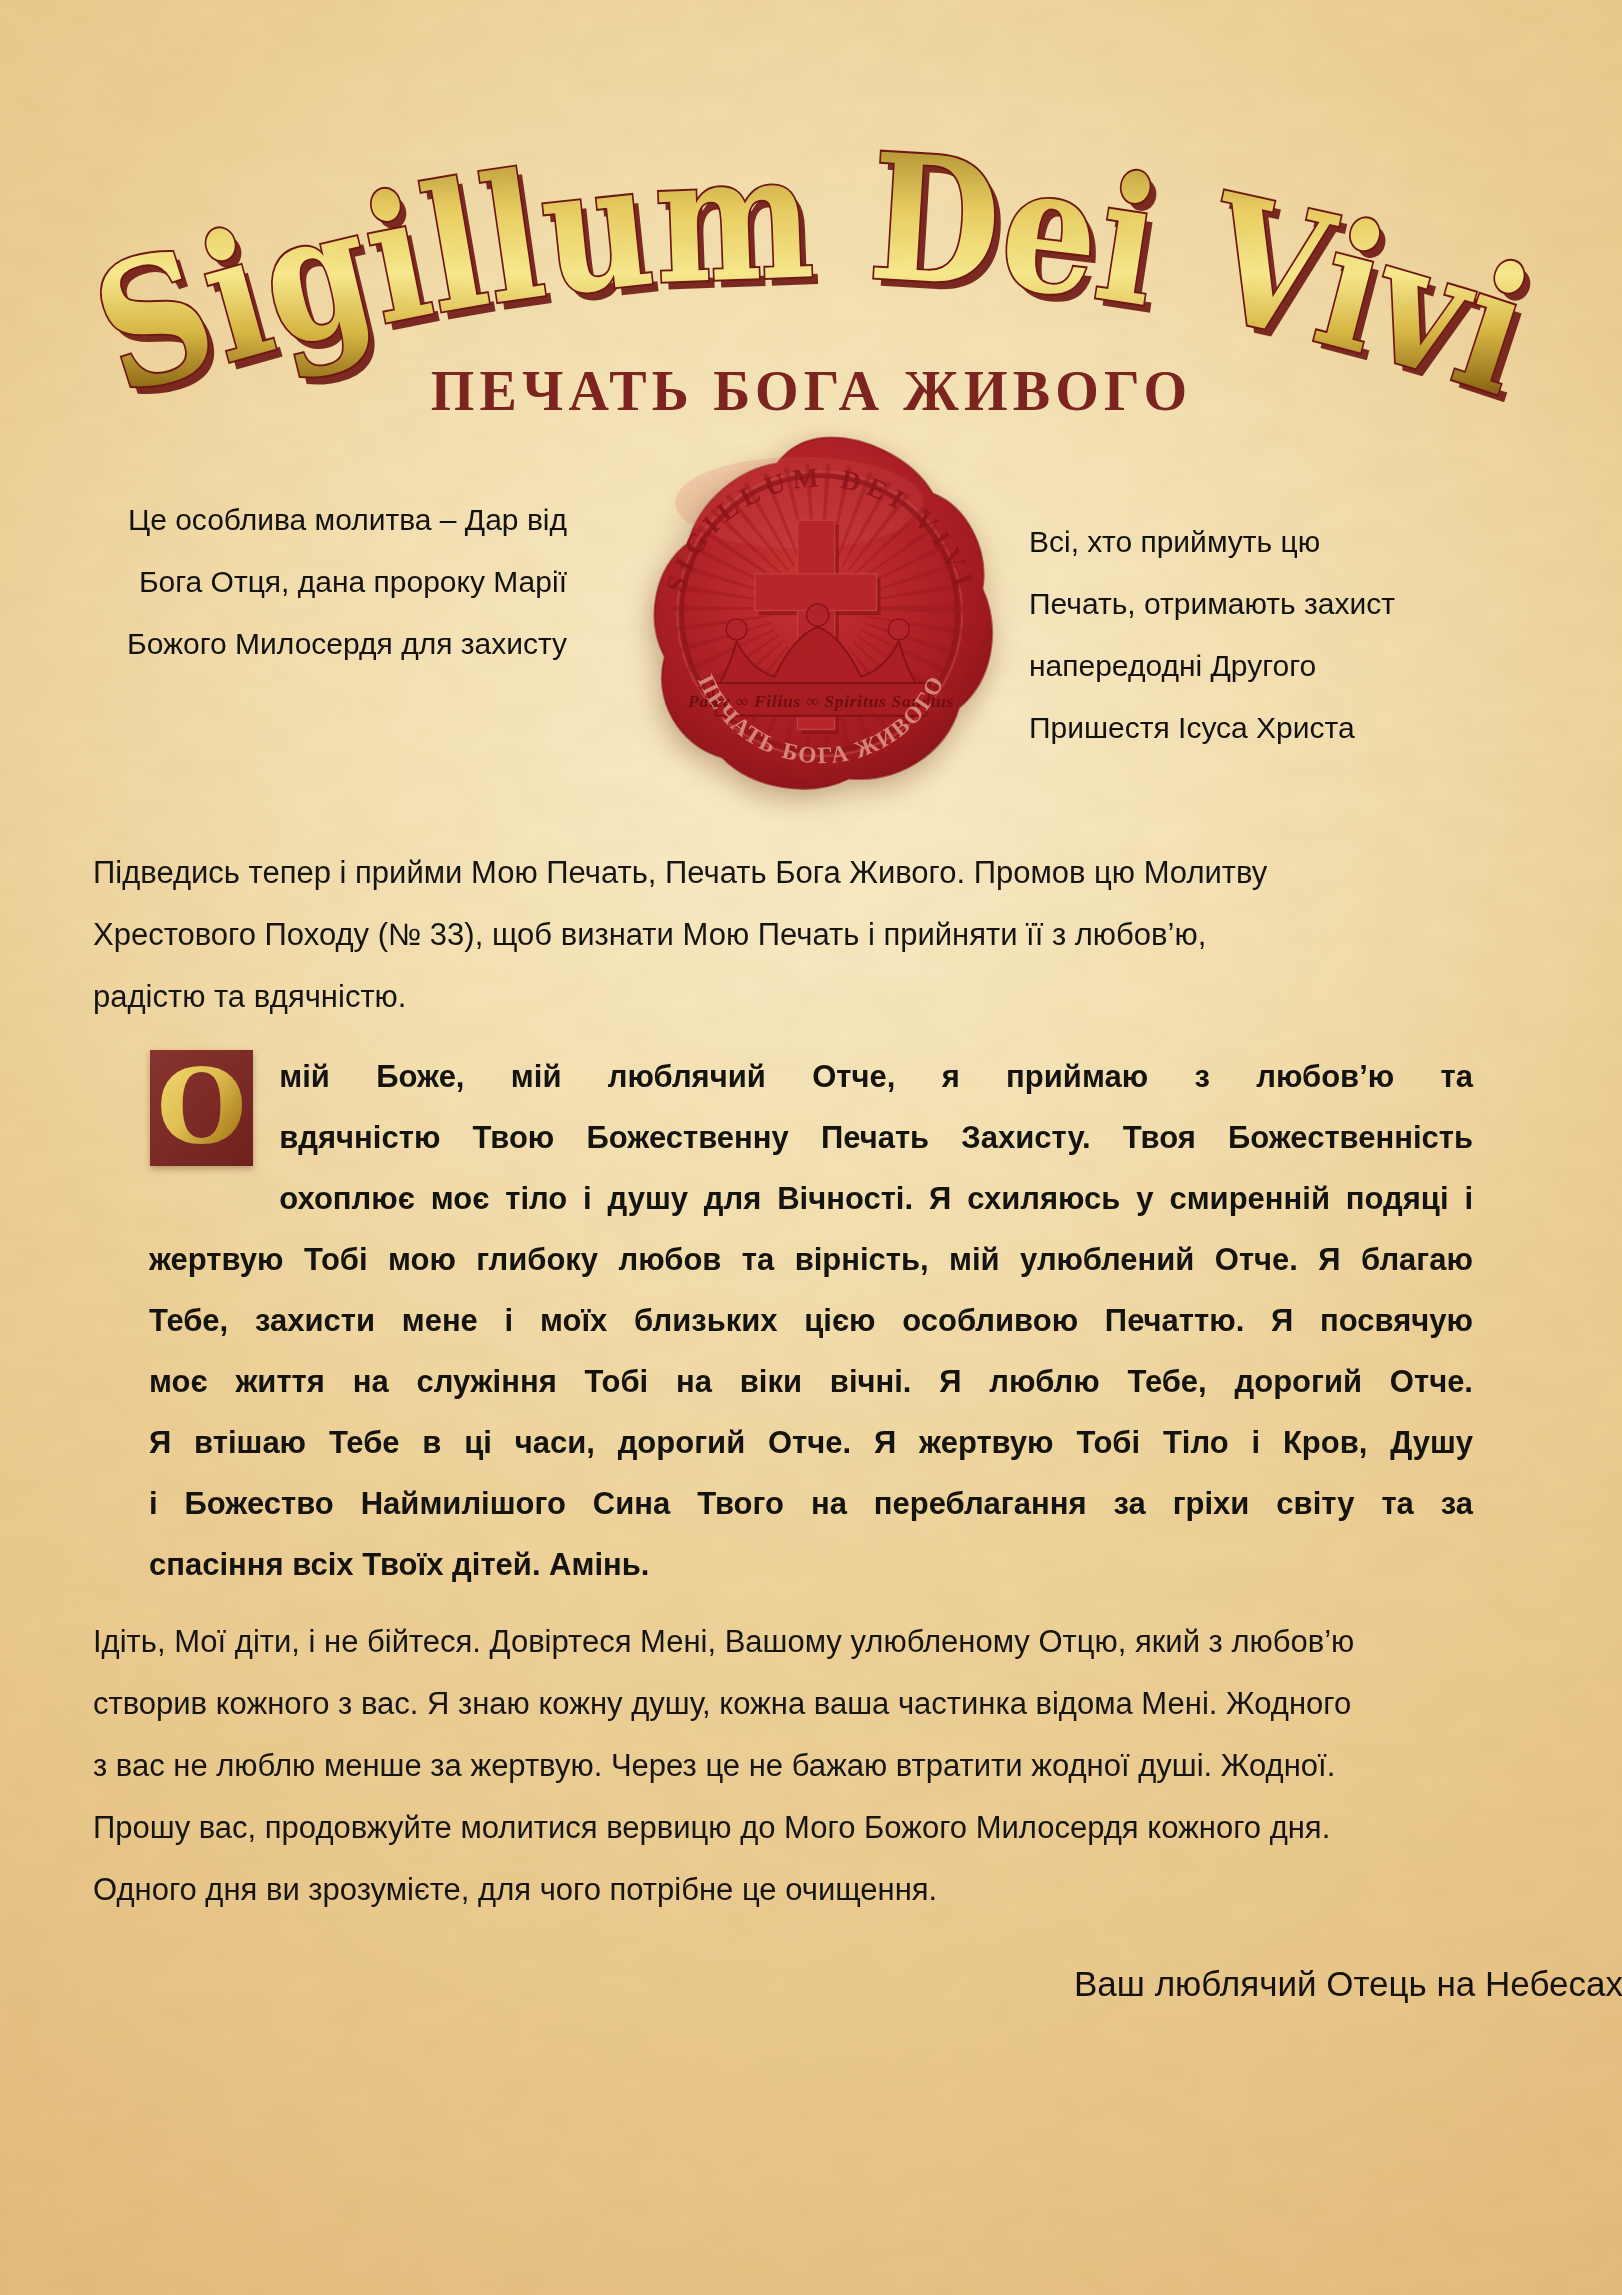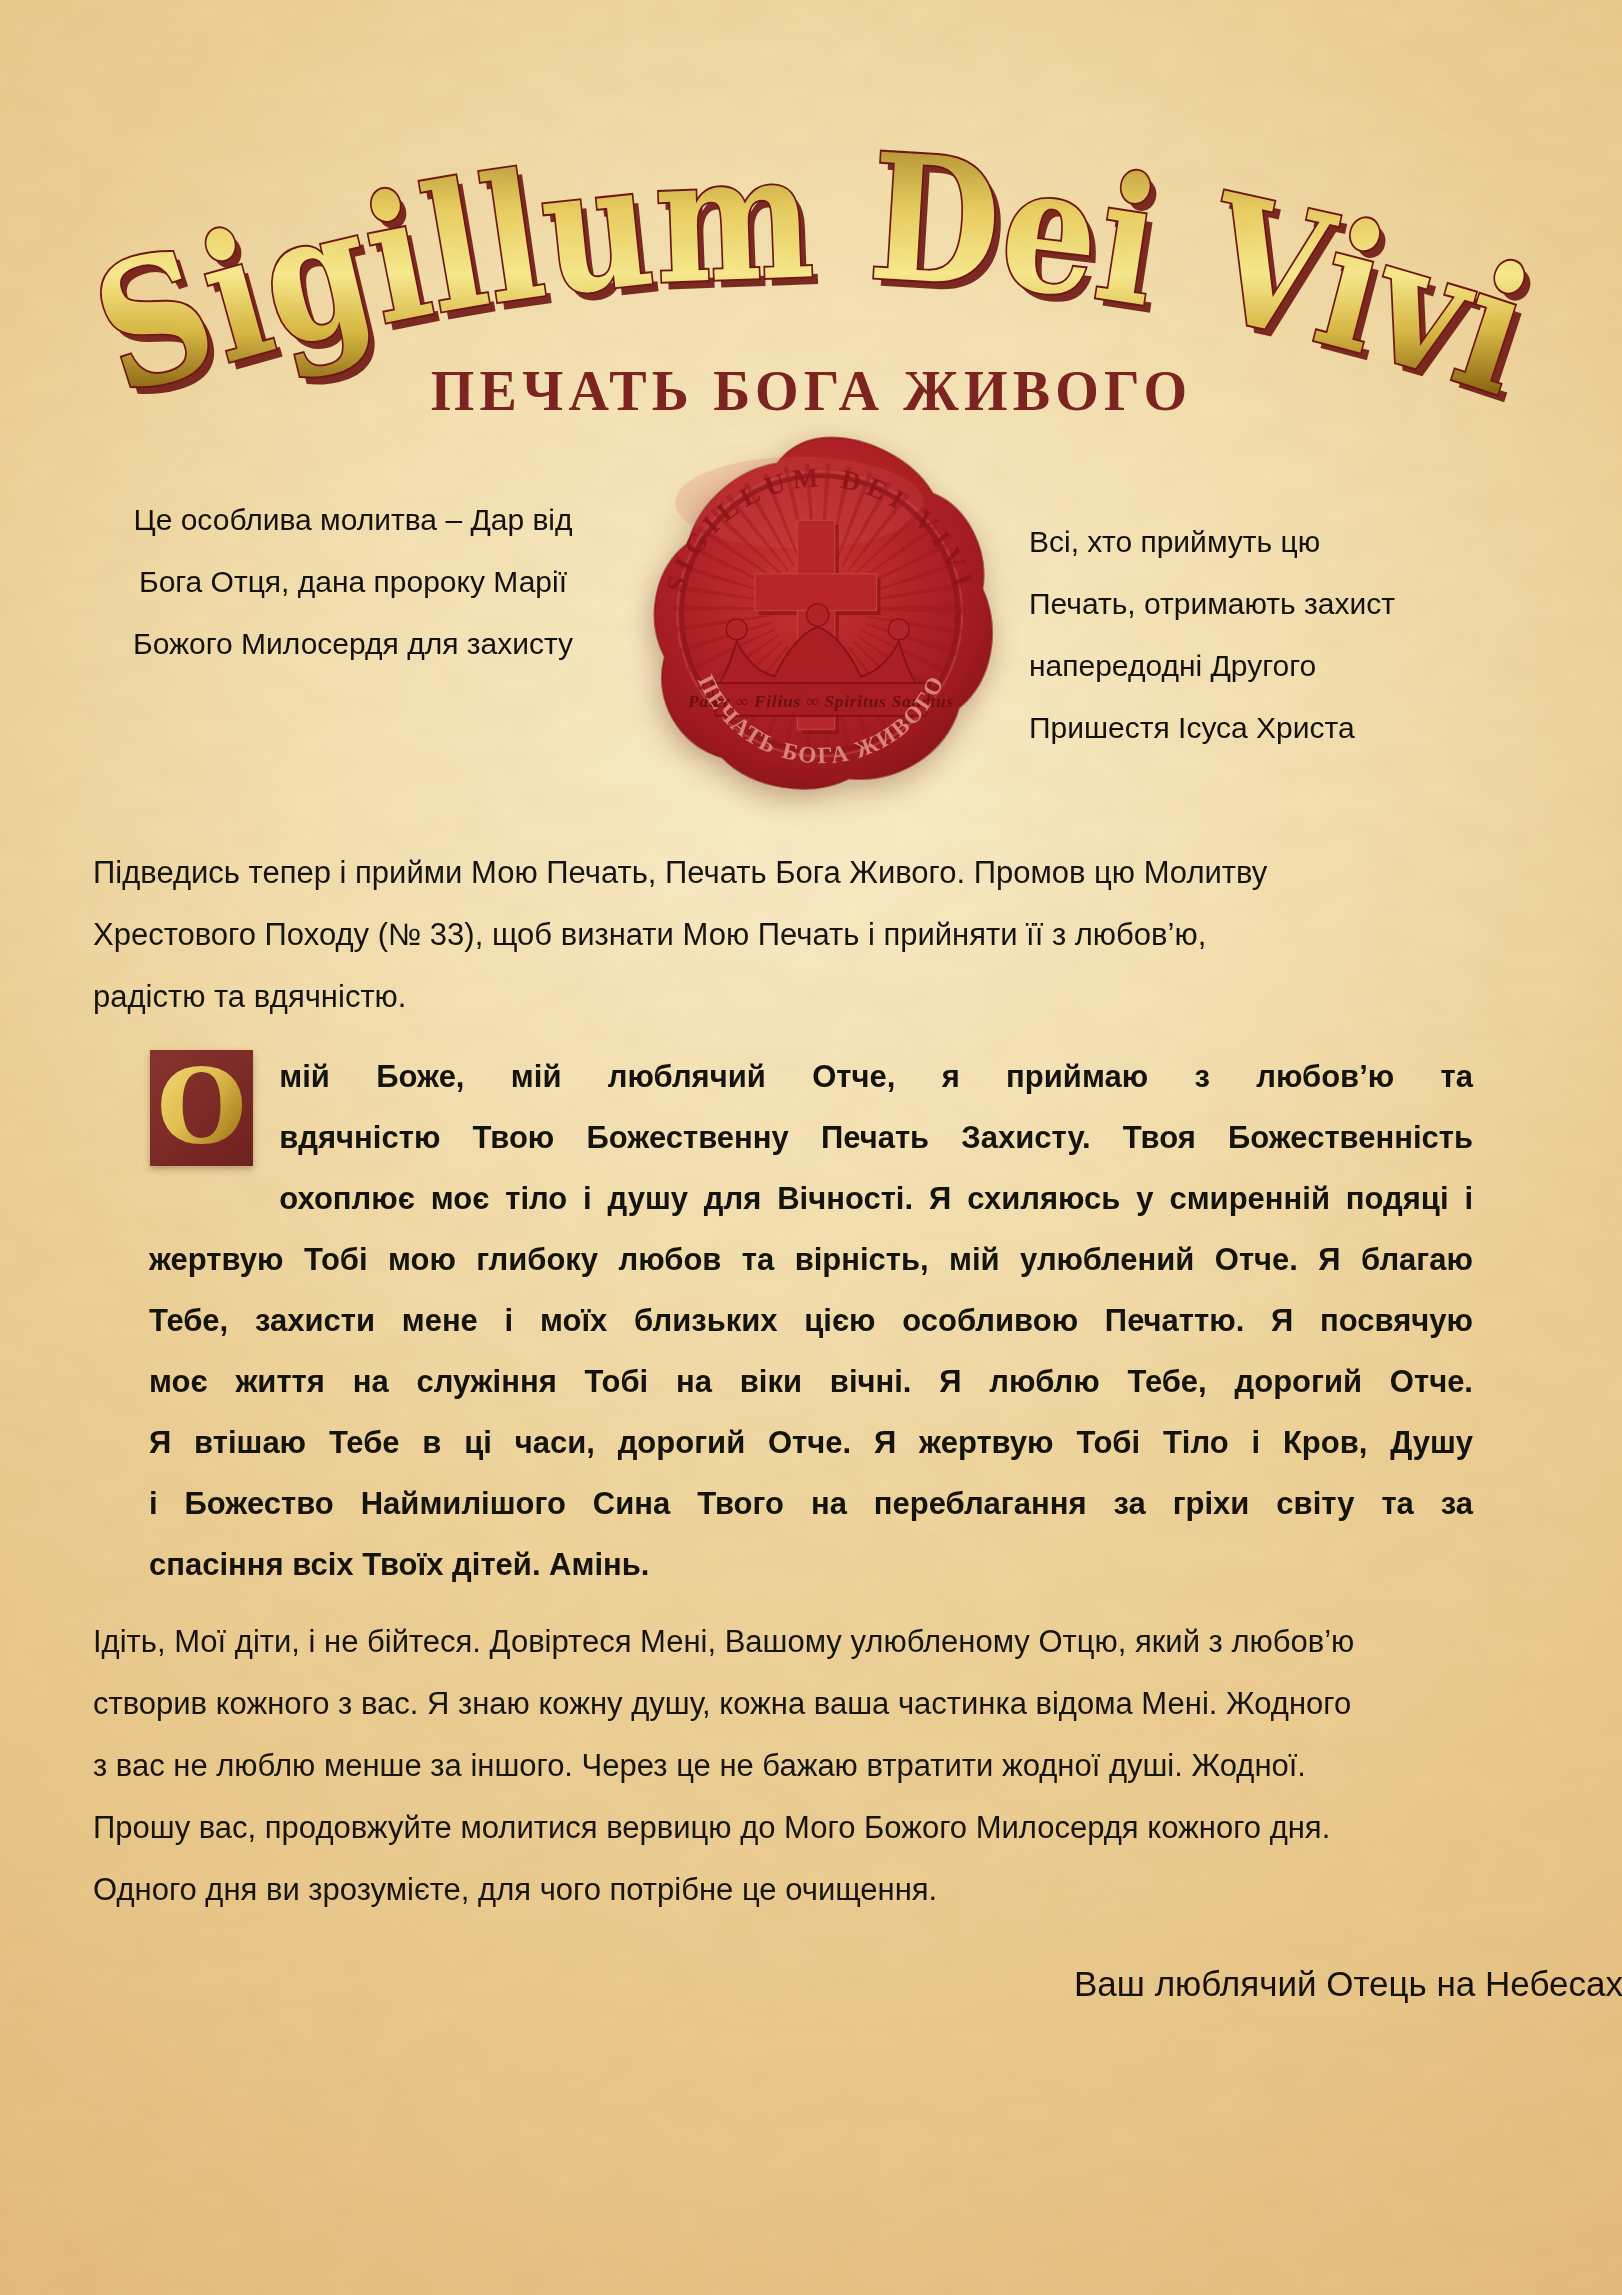--- a/index.html
+++ b/index.html
@@ -20,21 +20,21 @@
     position:absolute;top:359px;left:0;width:100%;
     text-align:center;
     font-family:"Liberation Serif", serif;
     font-weight:bold;
     font-size:56px;letter-spacing:5.2px;
     color:#7d2420;
   }
   
   .intro-col{position:absolute;font-size:30px;line-height:62px;color:#141210;}
   .intro-col div{white-space:nowrap;}
-  .intro-left{top:489px;left:124px;width:458px;text-align:center;}
+  .intro-left{top:489px;left:109px;width:458px;text-align:right;}
   .intro-right{top:511px;right:136px;width:458px;text-align:left;}
   .seal-wrap{position:absolute;top:424px;left:636px;width:370px;height:386px;filter:drop-shadow(-2.6px 9.2px 14.4px rgba(110,50,20,.38));}
   
   .para{position:absolute;font-size:31px;line-height:62px;}
   .para div{white-space:nowrap;}
   .p1{top:842px;left:93px;width:1453px;}
   .p3{top:1611px;left:93px;width:1459px;}
   
   .prayer{
     position:absolute;top:1046px;left:149px;width:1324px;
@@ -183,21 +183,21 @@
     <div class="jline">Тебе, захисти мене і моїх близьких цією особливою Печаттю. Я посвячую</div>
     <div class="jline">моє життя на служіння Тобі на віки вічні. Я люблю Тебе, дорогий Отче.</div>
     <div class="jline">Я втішаю Тебе в ці часи, дорогий Отче. Я жертвую Тобі Тіло і Кров, Душу</div>
     <div class="jline">і Божество Наймилішого Сина Твого на переблагання за гріхи світу та за</div>
     <div class="jline jlast">спасіння всіх Твоїх дітей. Амінь.</div>
   </div>
 
   <div class="para p3">
     <div>Ідіть, Мої діти, і не бійтеся. Довіртеся Мені, Вашому улюбленому Отцю, який з любов’ю</div>
     <div>створив кожного з вас. Я знаю кожну душу, кожна ваша частинка відома Мені. Жодного</div>
-    <div>з вас не люблю менше за іншого. Через це не бажаю втратити жодної душі. Жодної.</div>
+    <div>з вас не люблю менше за жертвую. Через це не бажаю втратити жодної душі. Жодної.</div>
     <div>Прошу вас, продовжуйте молитися вервицю до Мого Божого Милосердя кожного дня.</div>
     <div>Одного дня ви зрозумієте, для чого потрібне це очищення.</div>
   </div>
 
   <div class="sig1">Ваш люблячий Отець на Небесах</div>
 
   <svg class="texture" width="1623" height="2295" viewBox="0 0 2480 3508" preserveAspectRatio="none">
     <filter id="paperNoise">
       <feTurbulence type="fractalNoise" baseFrequency="0.012 0.02" numOctaves="3" seed="7" result="n"></feTurbulence>
       <feColorMatrix in="n" type="matrix" values="0 0 0 0 0.55  0 0 0 0 0.42  0 0 0 0 0.22  0 0 0 0.16 0"></feColorMatrix>

